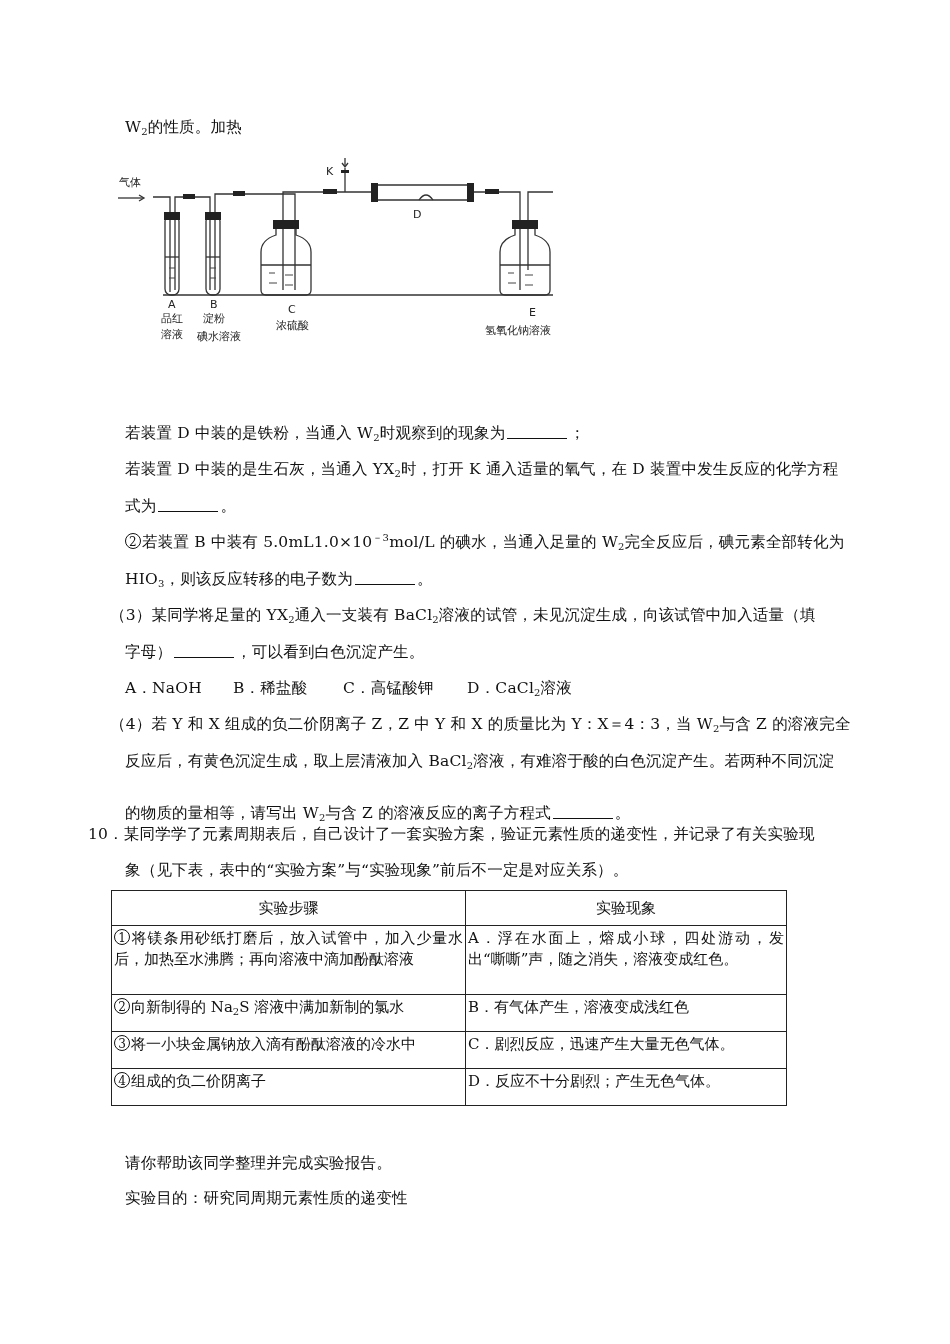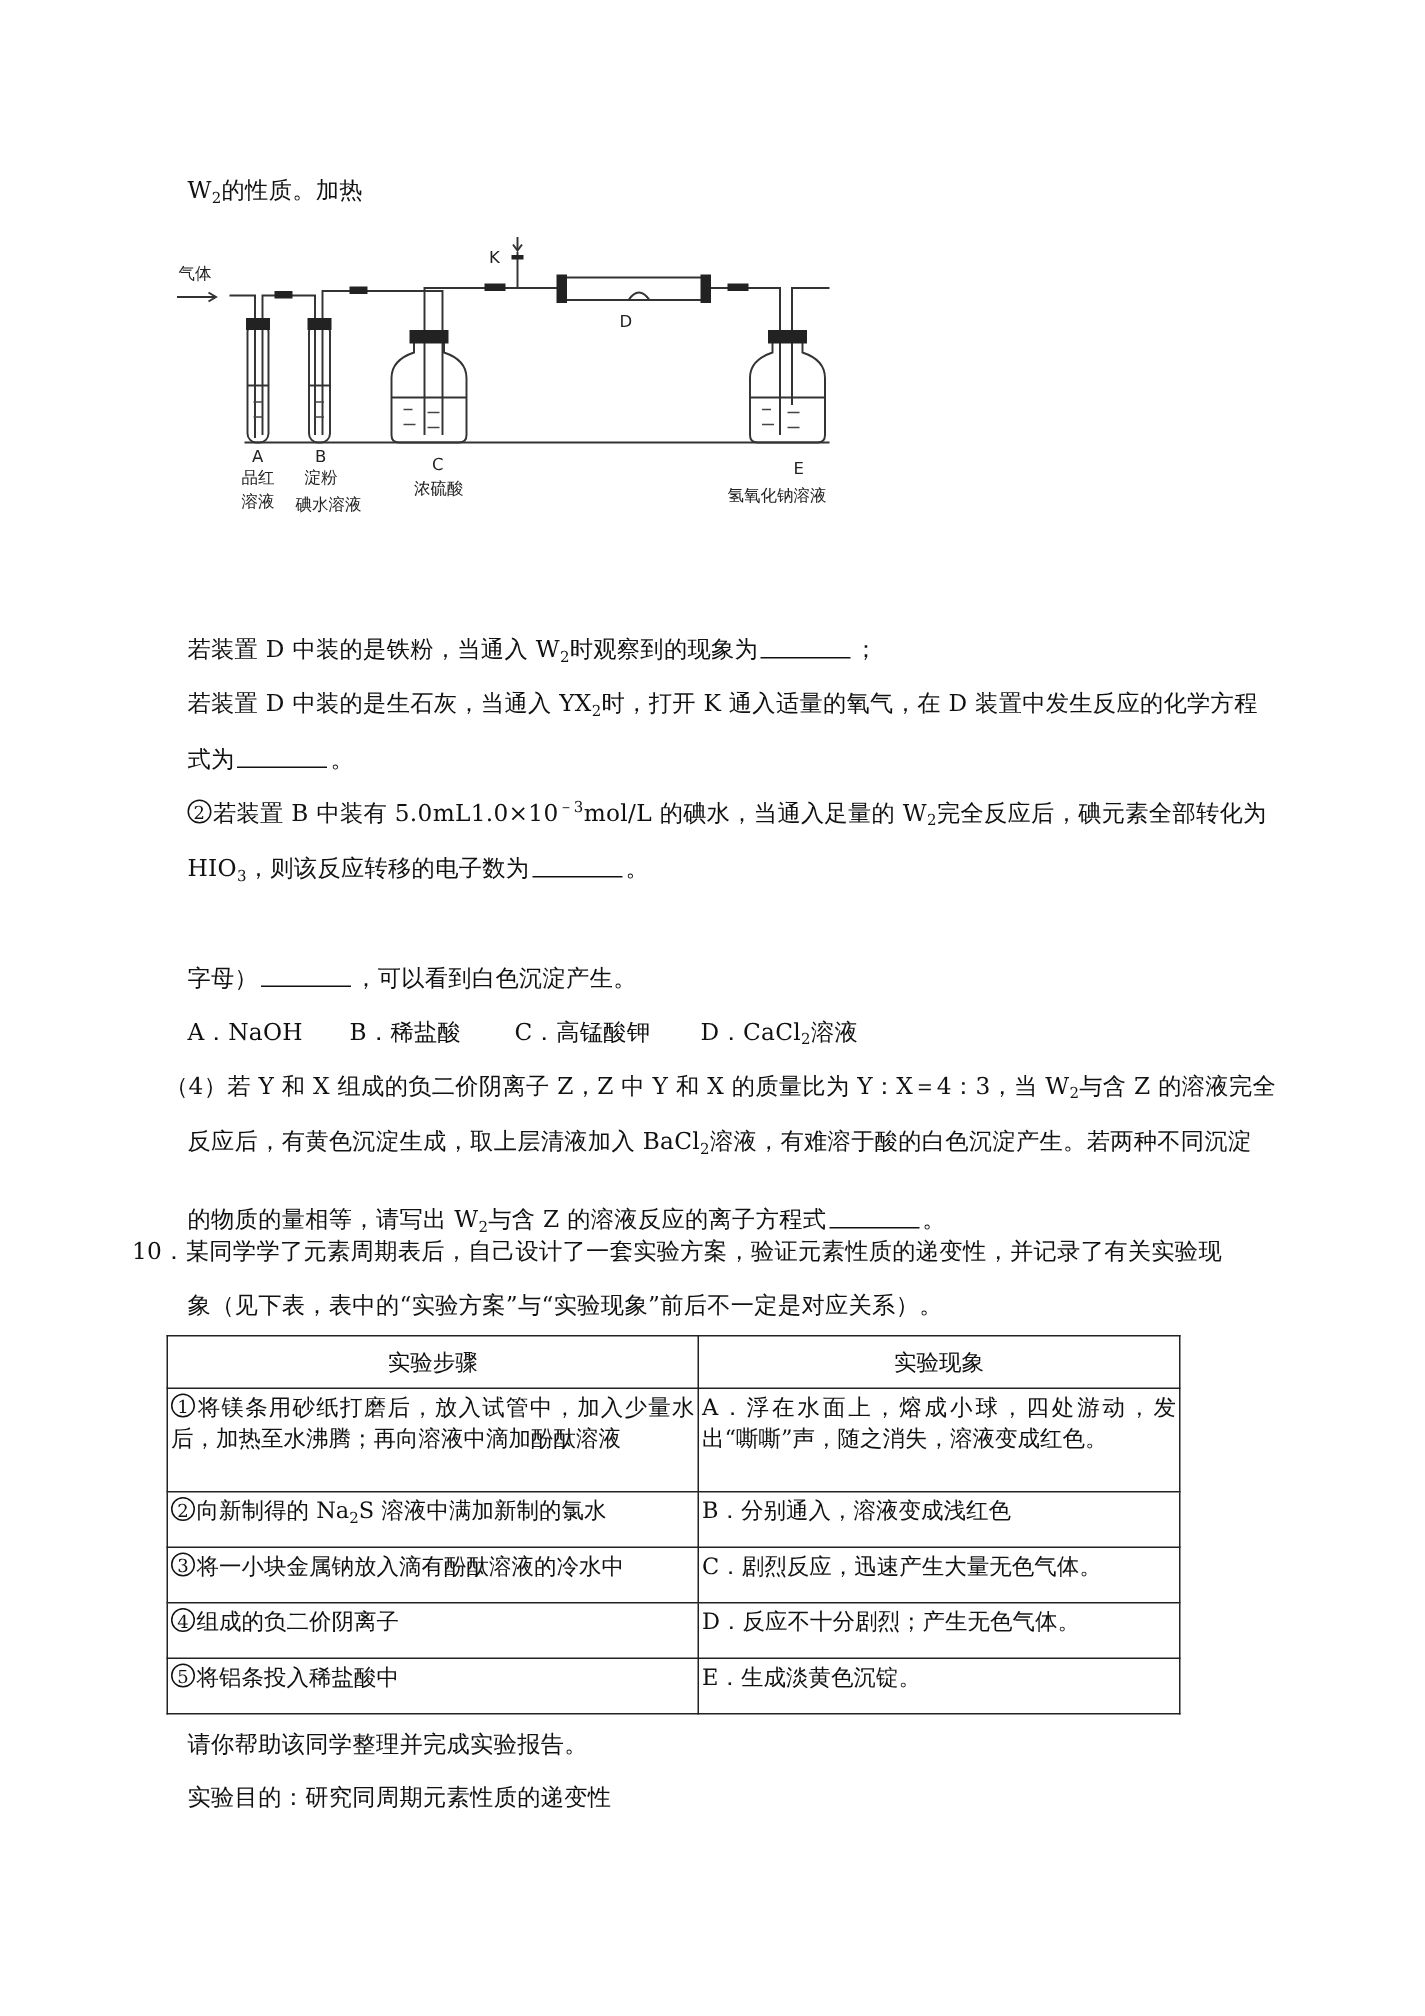--- a/index.html
+++ b/index.html
@@ -116,20 +116,23 @@
     <span>式为</span><span class="blank"></span><span>。</span>
   </div>
 
   <div class="line" style="top:532px;">
     <span class="circ">2</span><span>若装置 B 中装有 5.0mL1.0×10</span><sup>－3</sup><span>mol/L 的碘水，当通入足量的 W</span><sub>2</sub><span>完全反应后，碘元素全部转化为</span>
   </div>
   <div class="line" style="top:569px;">
     <span>HIO</span><sub>3</sub><span>，则该反应转移的电子数为</span><span class="blank"></span><span>。</span>
   </div>
 
+  <div class="line" style="top:605px; left:110px;">
+    <span>（3）某同学将足量的 YX</span><sub>2</sub><span>通入一支装有 BaCl</span><sub>2</sub><span>溶液的试管，未见沉淀生成，向该试管中加入适量（填</span>
+  </div>
   <div class="line" style="top:642px;">
     <span>字母）</span><span class="blank"></span><span>，可以看到白色沉淀产生。</span>
   </div>
   <div class="line" style="top:678px;">
     <span style="display:inline-block;width:108px;">A．NaOH</span><span style="display:inline-block;width:110px;">B．稀盐酸</span><span style="display:inline-block;width:124px;">C．高锰酸钾</span><span><span>D．CaCl</span><sub>2</sub><span>溶液</span></span>
   </div>
 
   <div class="line" style="top:714px; left:110px;">
     <span>（4）若 Y 和 X 组成的负二价阴离子 Z，Z 中 Y 和 X 的质量比为 Y：X＝4：3，当 W</span><sub>2</sub><span>与含 Z 的溶液完全</span>
   </div>
@@ -152,33 +155,29 @@
         <tr class="head">
       <td class="c1">实验步骤</td>
       <td>实验现象</td>
     </tr>
     <tr>
       <td class="c1 justify" style="height:64px;"><span class="circ">1</span><span>将镁条用砂纸打磨后，放入试管中，加入少量水后，加热至水沸腾；再向溶液中滴加酚酞溶液</span></td>
       <td class="justify">A．浮在水面上，熔成小球，四处游动，发出“嘶嘶”声，随之消失，溶液变成红色。</td>
     </tr>
     <tr class="r">
       <td class="c1"><span class="circ">2</span><span>向新制得的 Na</span><sub>2</sub><span>S 溶液中满加新制的氯水</span></td>
-      <td>B．分别通入，溶液变成浅红色</td>
+      <td>B．有气体产生，溶液变成浅红色</td>
     </tr>
     <tr class="r">
       <td class="c1"><span class="circ">3</span><span>将一小块金属钠放入滴有酚酞溶液的冷水中</span></td>
       <td>C．剧烈反应，迅速产生大量无色气体。</td>
     </tr>
     <tr class="r">
       <td class="c1"><span class="circ">4</span><span>组成的负二价阴离子</span></td>
       <td>D．反应不十分剧烈；产生无色气体。</td>
-    </tr>
-    <tr class="r">
-      <td class="c1"><span class="circ">5</span><span>将铝条投入稀盐酸中</span></td>
-      <td>E．生成淡黄色沉锭。</td>
     </tr>
   </tbody>
     </table>
 
   <div class="line" style="top:1153px;">
     <span>请你帮助该同学整理并完成实验报告。</span>
   </div>
   <div class="line" style="top:1188px;">
     <span>实验目的：研究同周期元素性质的递变性</span>
   </div>

